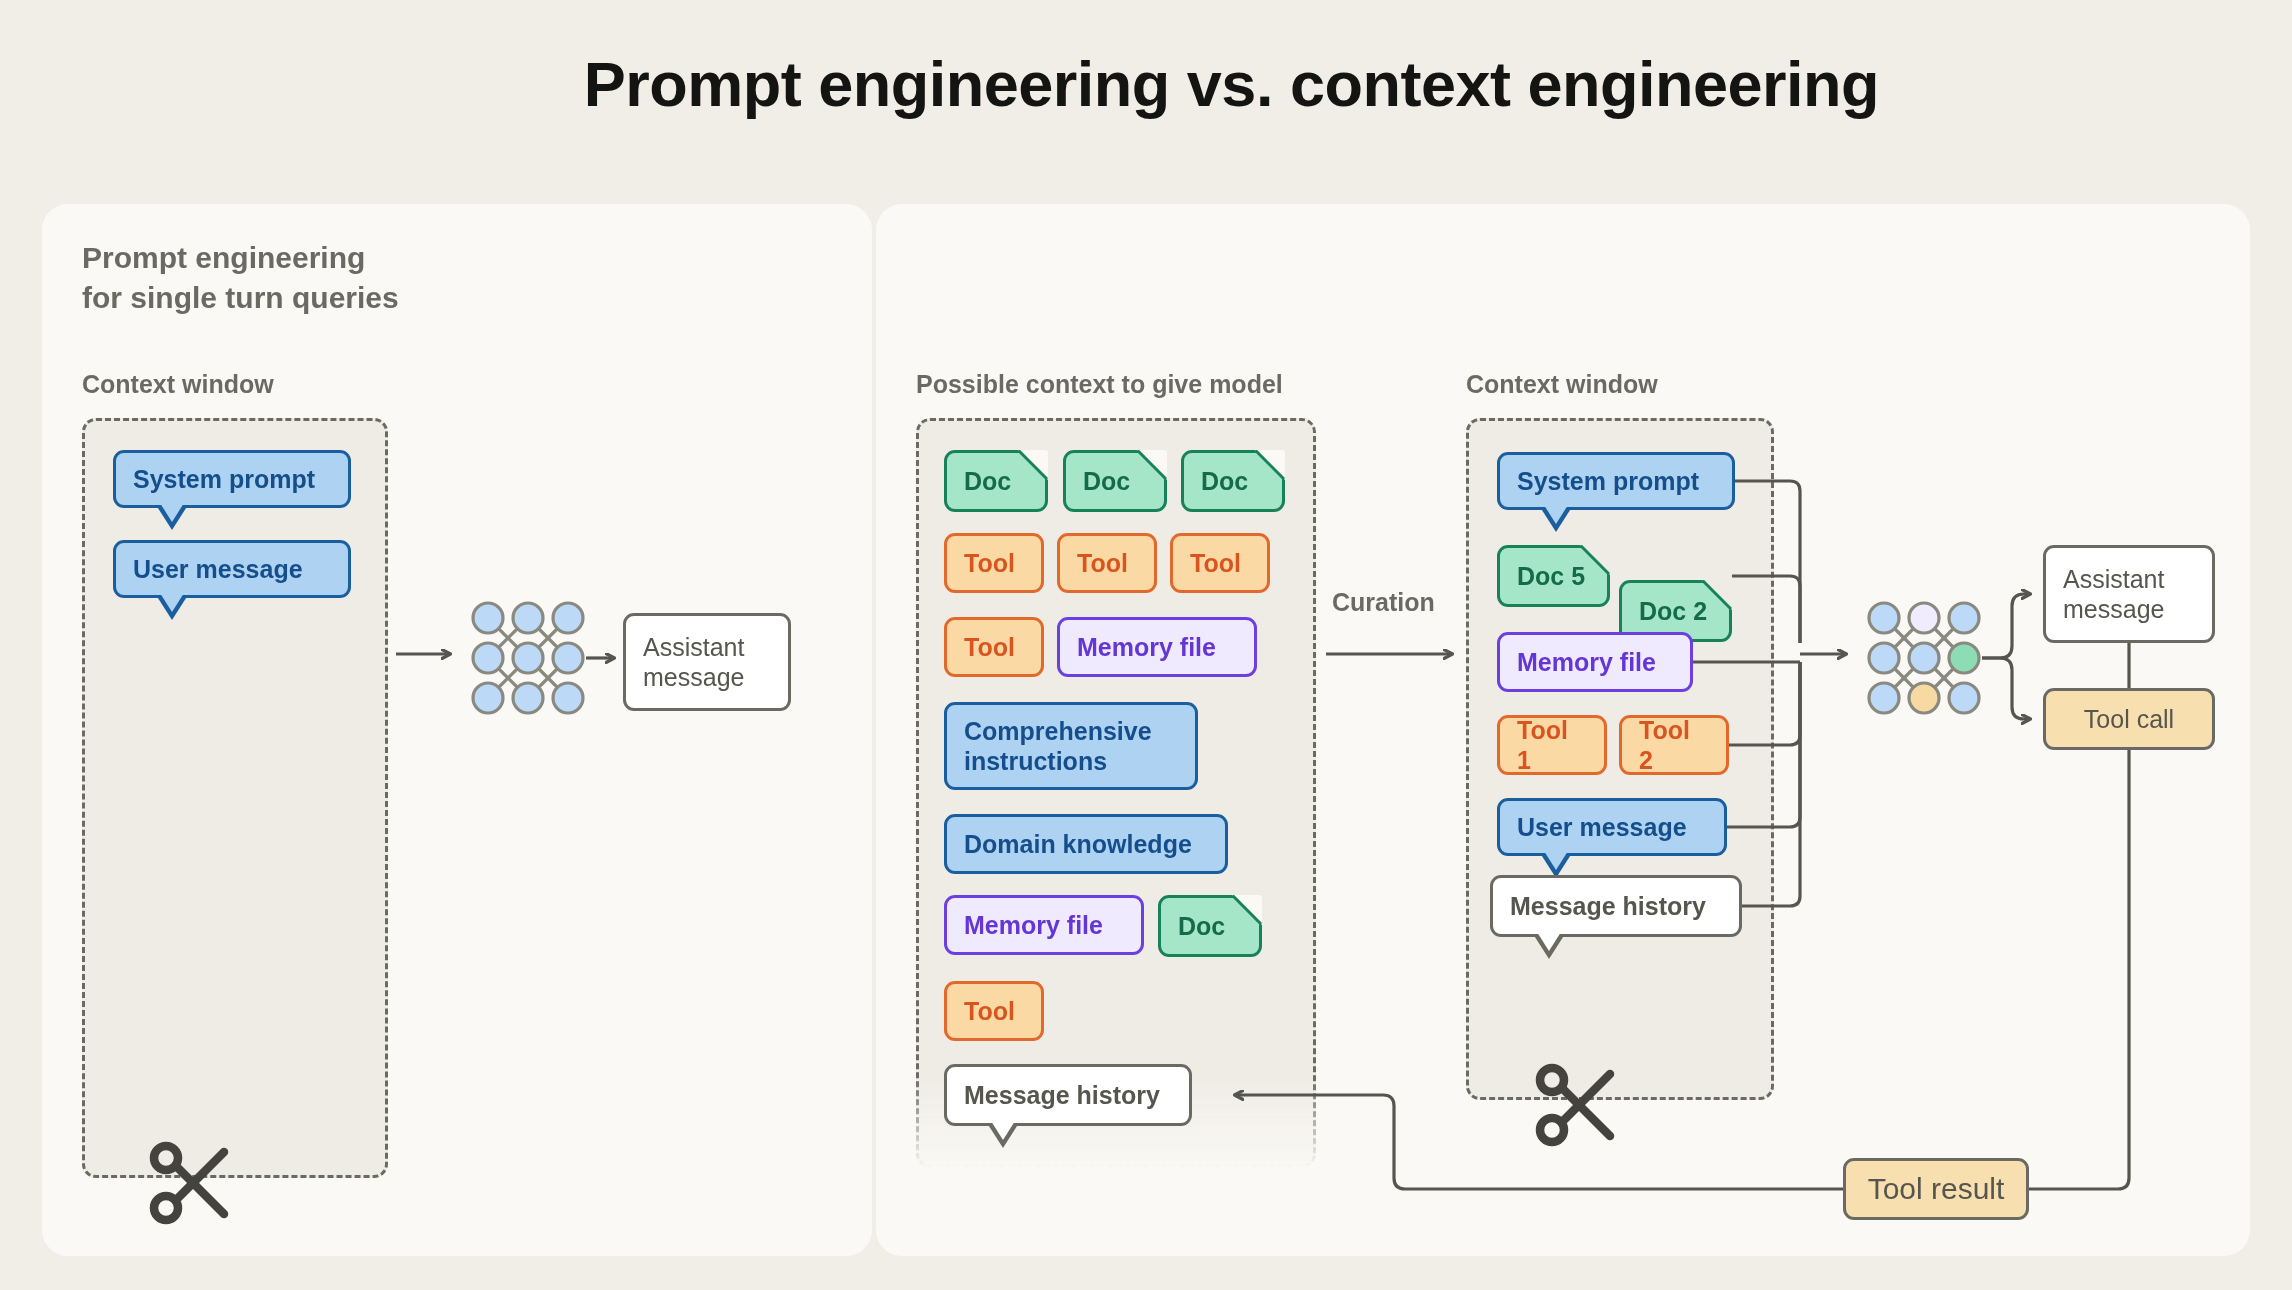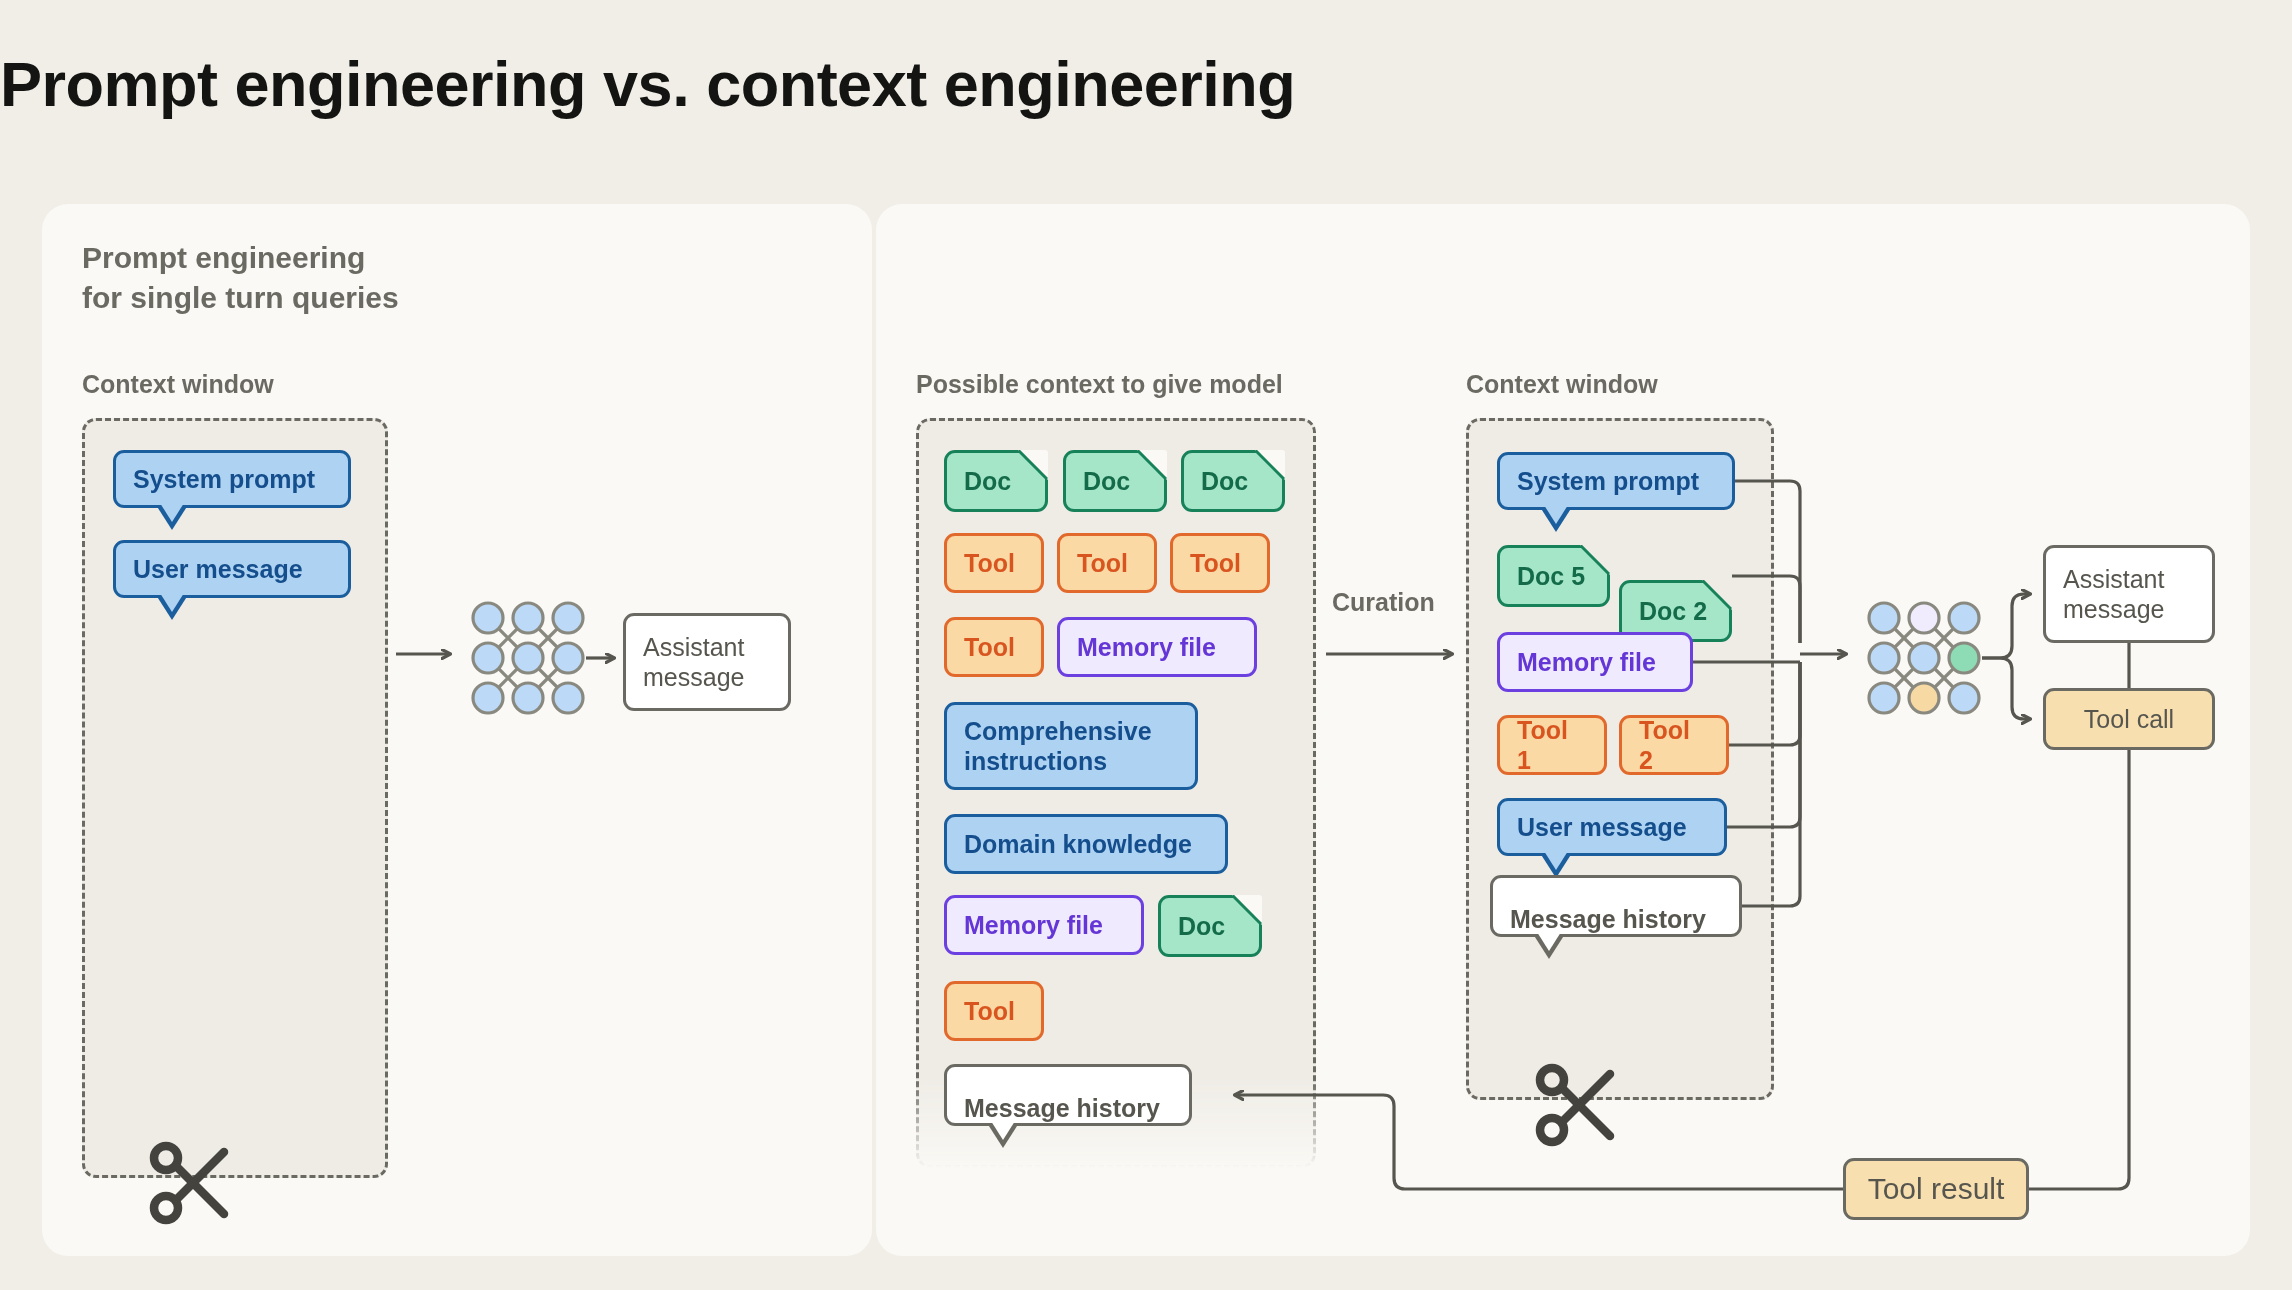--- a/index.html
+++ b/index.html
@@ -6,21 +6,21 @@
   html, body {
     width: 2292px; height: 1290px;
     background: #f0eee6;
     font-family: "Liberation Sans", sans-serif;
     overflow: hidden;
   }
   #root { position: relative; width: 2292px; height: 1290px; }
 
   .page-title {
     position: absolute; top: 48px; left: 0; width: 1879px;
-    text-align: left;
+    text-align: right;
     font-size: 63px; font-weight: bold; color: #141413;
     letter-spacing: -0.5px;
   }
 
   .panel {
     position: absolute;
     background: #faf9f5;
     border-radius: 26px;
   }
   #panel-left  { left: 42px;  top: 204px; width: 830px;  height: 1052px; }
@@ -56,21 +56,21 @@
     border-width: 3px; border-style: solid;
     font-weight: bold;
     padding: 0 17px;
     white-space: pre-line;
     line-height: 1.2;
   }
   .chip.blue   { background:#aed2f2; border-color:#1b5e9e; color:#144e8c; }
   .chip.green  { background:#a6e6c8; border-color:#17815a; color:#136b4a; }
   .chip.orange { background:#fad9a5; border-color:#e2692c; color:#d9551f; }
   .chip.purple { background:#efeafe; border-color:#6b3fe0; color:#6536d6; }
-  .chip.white  { background:#ffffff; border-color:#6b6a62; color:#56554e;align-items:flex-end; }
+  .chip.white  { background:#ffffff; border-color:#6b6a62; color:#56554e; }
   .chip.tan    { background:#f7dfb0; border-color:#6b6a62; color:#56554e; font-weight:normal; }
   .chip.plain  { background:#ffffff; border-color:#6b6a62; color:#56554e; font-weight:normal; }
 
   
   .chip.bubble::after, .chip.bubble::before {
     content:""; position:absolute; width:0; height:0;
     left: 42px; top: 100%;
   }
   .chip.bubble::before {
     border-left: 16px solid transparent;

